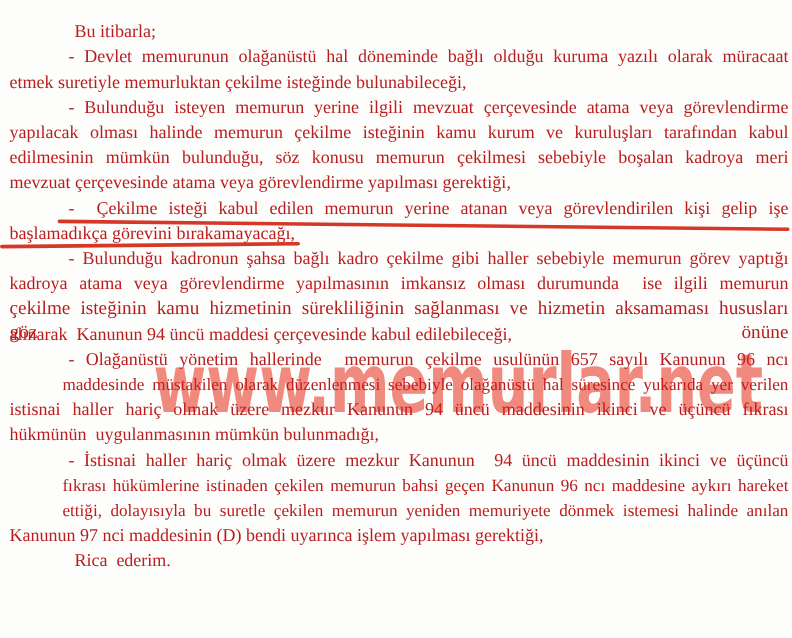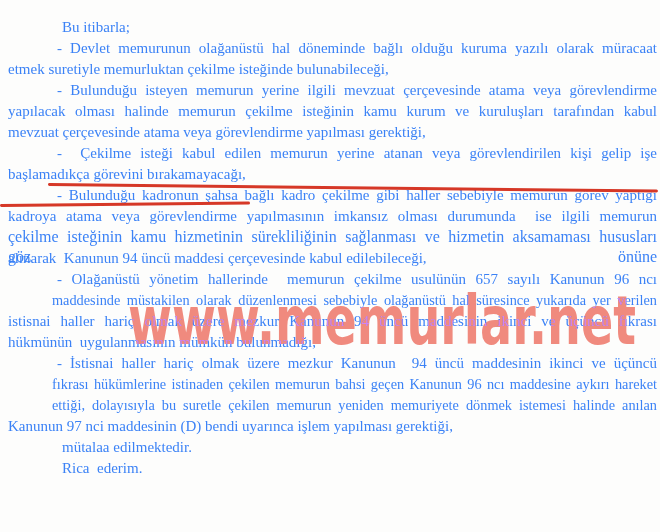--- a/index.html
+++ b/index.html
@@ -11,21 +11,21 @@
     font-family:"Liberation Serif","DejaVu Serif",serif;
   }
   .doc{
     position:absolute;left:8px;top:17px;width:649px;
   }
   .ln{
     white-space:pre-wrap;
     height:21px;
     line-height:20px;
     font-size:15px;
-    color:#3b82f6;
+    color:#b91c1c;
     overflow:visible;
   }
   .j{
     text-align:justify;
     text-align-last:justify;
     word-spacing:1.5px;
   }
   .ind{text-indent:49px;font-family:Liberation Serif, serif;}
   .ind2{text-indent:54px;}
   .snug{font-size:14.3px;margin-left:44px;}
@@ -60,36 +60,36 @@
 <div class="page">
 
   <div class="wm wm-back">www.memurlar.net</div>
 
   <div class="doc">
     <div class="ln ind2">Bu itibarla;</div>
     <div class="ln ind j">- Devlet memurunun olağanüstü hal döneminde bağlı olduğu kuruma yazılı olarak müracaat</div>
     <div class="ln">etmek suretiyle memurluktan çekilme isteğinde bulunabileceği,</div>
     <div class="ln ind j">- Bulunduğu isteyen memurun yerine ilgili mevzuat çerçevesinde atama veya görevlendirme</div>
     <div class="ln j">yapılacak olması halinde memurun çekilme isteğinin kamu kurum ve kuruluşları tarafından kabul</div>
+    <div class="ln j">edilmesinin mümkün bulunduğu, söz konusu memurun çekilmesi sebebiyle boşalan kadroya meri</div>
     <div class="ln">mevzuat çerçevesinde atama veya görevlendirme yapılması gerektiği,</div>
     <div class="ln ind j">-  Çekilme isteği kabul edilen memurun yerine atanan veya görevlendirilen kişi gelip işe</div>
     <div class="ln">başlamadıkça görevini bırakamayacağı,</div>
     <div class="ln ind j">- Bulunduğu kadronun şahsa bağlı kadro çekilme gibi haller sebebiyle memurun görev yaptığı</div>
     <div class="ln j">kadroya atama veya görevlendirme yapılmasının imkansız olması durumunda  ise ilgili memurun</div>
     <div class="ln j tight">çekilme isteğinin kamu hizmetinin sürekliliğinin sağlanması ve hizmetin aksamaması hususları göz önüne</div>
     <div class="ln">alınarak  Kanunun 94 üncü maddesi çerçevesinde kabul edilebileceği,</div>
     <div class="ln ind j">- Olağanüstü yönetim hallerinde  memurun çekilme usulünün 657 sayılı Kanunun 96 ncı</div>
     <div class="ln j snug">maddesinde müstakilen olarak düzenlenmesi sebebiyle olağanüstü hal süresince yukarıda yer verilen</div>
     <div class="ln j">istisnai haller hariç olmak üzere mezkur Kanunun 94 üncü maddesinin ikinci ve üçüncü fıkrası</div>
     <div class="ln">hükmünün  uygulanmasının mümkün bulunmadığı,</div>
     <div class="ln ind j">- İstisnai haller hariç olmak üzere mezkur Kanunun  94 üncü maddesinin ikinci ve üçüncü</div>
     <div class="ln j snug">fıkrası hükümlerine istinaden çekilen memurun bahsi geçen Kanunun 96 ncı maddesine aykırı hareket</div>
     <div class="ln j snug">ettiği, dolayısıyla bu suretle çekilen memurun yeniden memuriyete dönmek istemesi halinde anılan</div>
     <div class="ln">Kanunun 97 nci maddesinin (D) bendi uyarınca işlem yapılması gerektiği,</div>
-    <div class="ln ind2">mütalaa edilmektedir.</div>
     <div class="ln ind2">Rica  ederim.</div>
   </div>
 
   <div class="redline u1"></div>
   <div class="redline u2"></div>
 
   <div class="wm wm-front">www.memurlar.net</div>
 
 </div>
 

